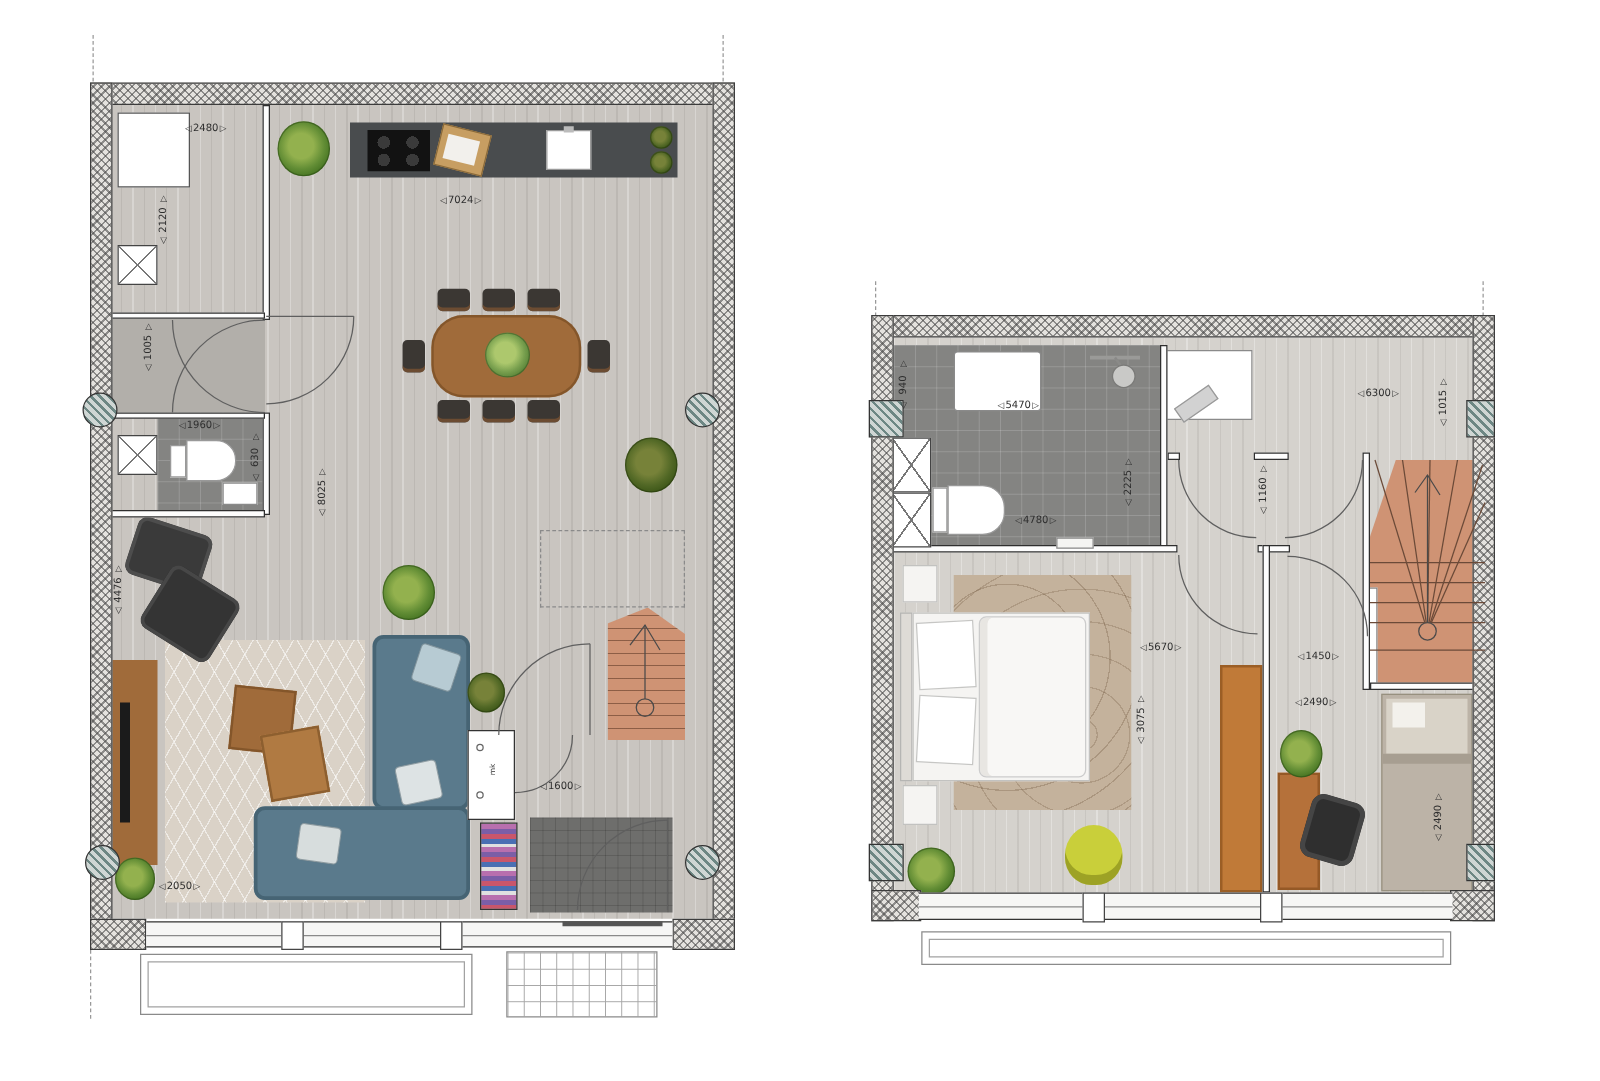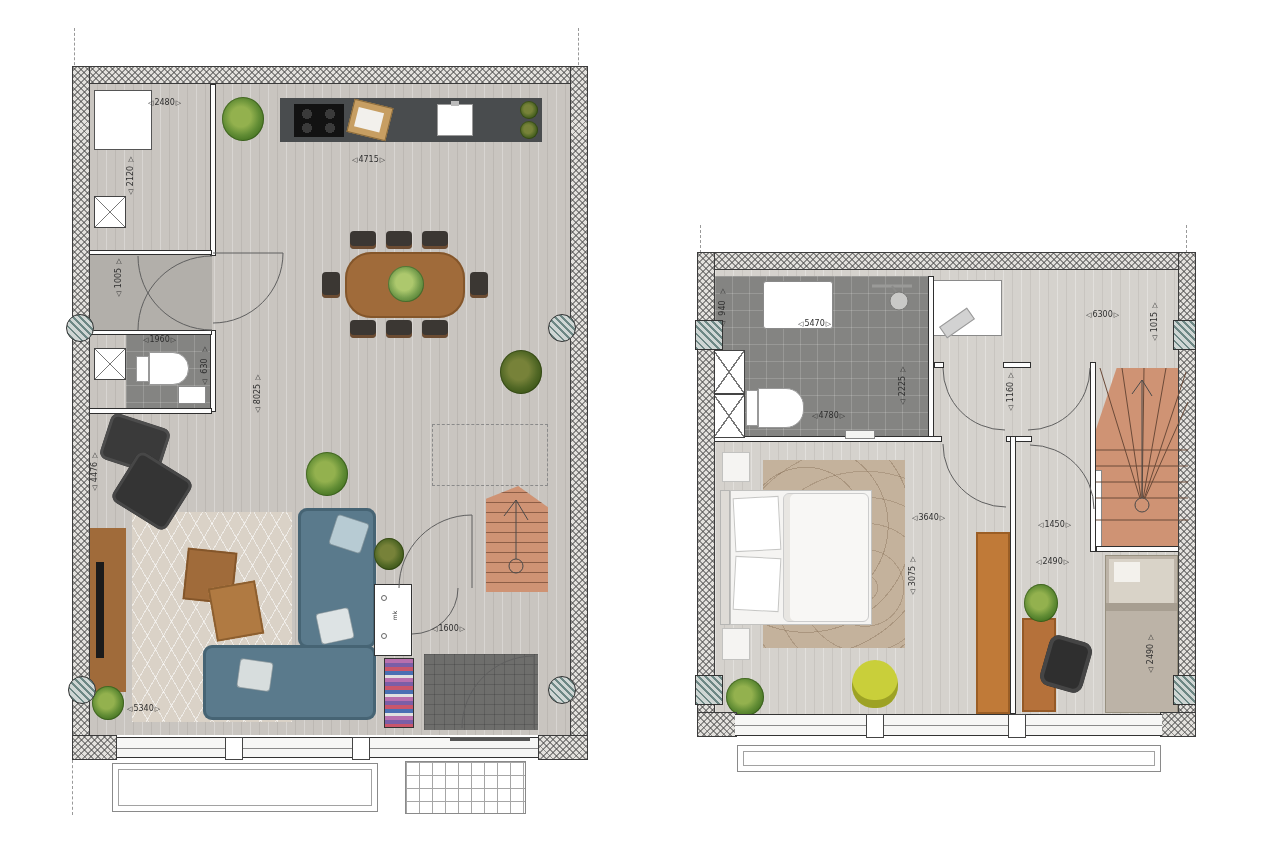--- a/index.html
+++ b/index.html
@@ -182,21 +182,21 @@
     <div class="abs pier round" style="left:68px;top:676px;width:28px;height:28px"></div>
     <div class="abs pier round" style="left:548px;top:676px;width:28px;height:28px"></div>
 
     <div class="dim" style="left:148px;top:99px">
         <span class="g">◁</span>
         <span class="val">2480</span>
         <span class="g">▷</span>
       </div>
     <div class="dim" style="left:352px;top:156px">
         <span class="g">◁</span>
-        <span class="val">4715</span>
+        <span class="val">7024</span>
         <span class="g">▷</span>
       </div>
     <div class="dim v" style="left:124px;top:156px">
         <span class="g">△</span>
         <span class="val">2120</span>
         <span class="g">▽</span>
       </div>
     <div class="dim v" style="left:112px;top:258px">
         <span class="g">△</span>
         <span class="val">1005</span>
@@ -217,21 +217,21 @@
         <span class="val">8025</span>
         <span class="g">▽</span>
       </div>
     <div class="dim v" style="left:88px;top:452px">
         <span class="g">△</span>
         <span class="val">4476</span>
         <span class="g">▽</span>
       </div>
     <div class="dim" style="left:127px;top:705px">
         <span class="g">◁</span>
-        <span class="val">5340</span>
+        <span class="val">2050</span>
         <span class="g">▷</span>
       </div>
     <div class="dim" style="left:432px;top:625px">
         <span class="g">◁</span>
         <span class="val">1600</span>
         <span class="g">▷</span>
       </div>
   </div>
 
   <div class="abs" style="inset:0">
@@ -336,21 +336,21 @@
         <span class="val">1015</span>
         <span class="g">▽</span>
       </div>
     <div class="dim v" style="left:1004px;top:372px">
         <span class="g">△</span>
         <span class="val">1160</span>
         <span class="g">▽</span>
       </div>
     <div class="dim" style="left:912px;top:514px">
         <span class="g">◁</span>
-        <span class="val">3640</span>
+        <span class="val">5670</span>
         <span class="g">▷</span>
       </div>
     <div class="dim v" style="left:906px;top:556px">
         <span class="g">△</span>
         <span class="val">3075</span>
         <span class="g">▽</span>
       </div>
     <div class="dim" style="left:1038px;top:521px">
         <span class="g">◁</span>
         <span class="val">1450</span>

